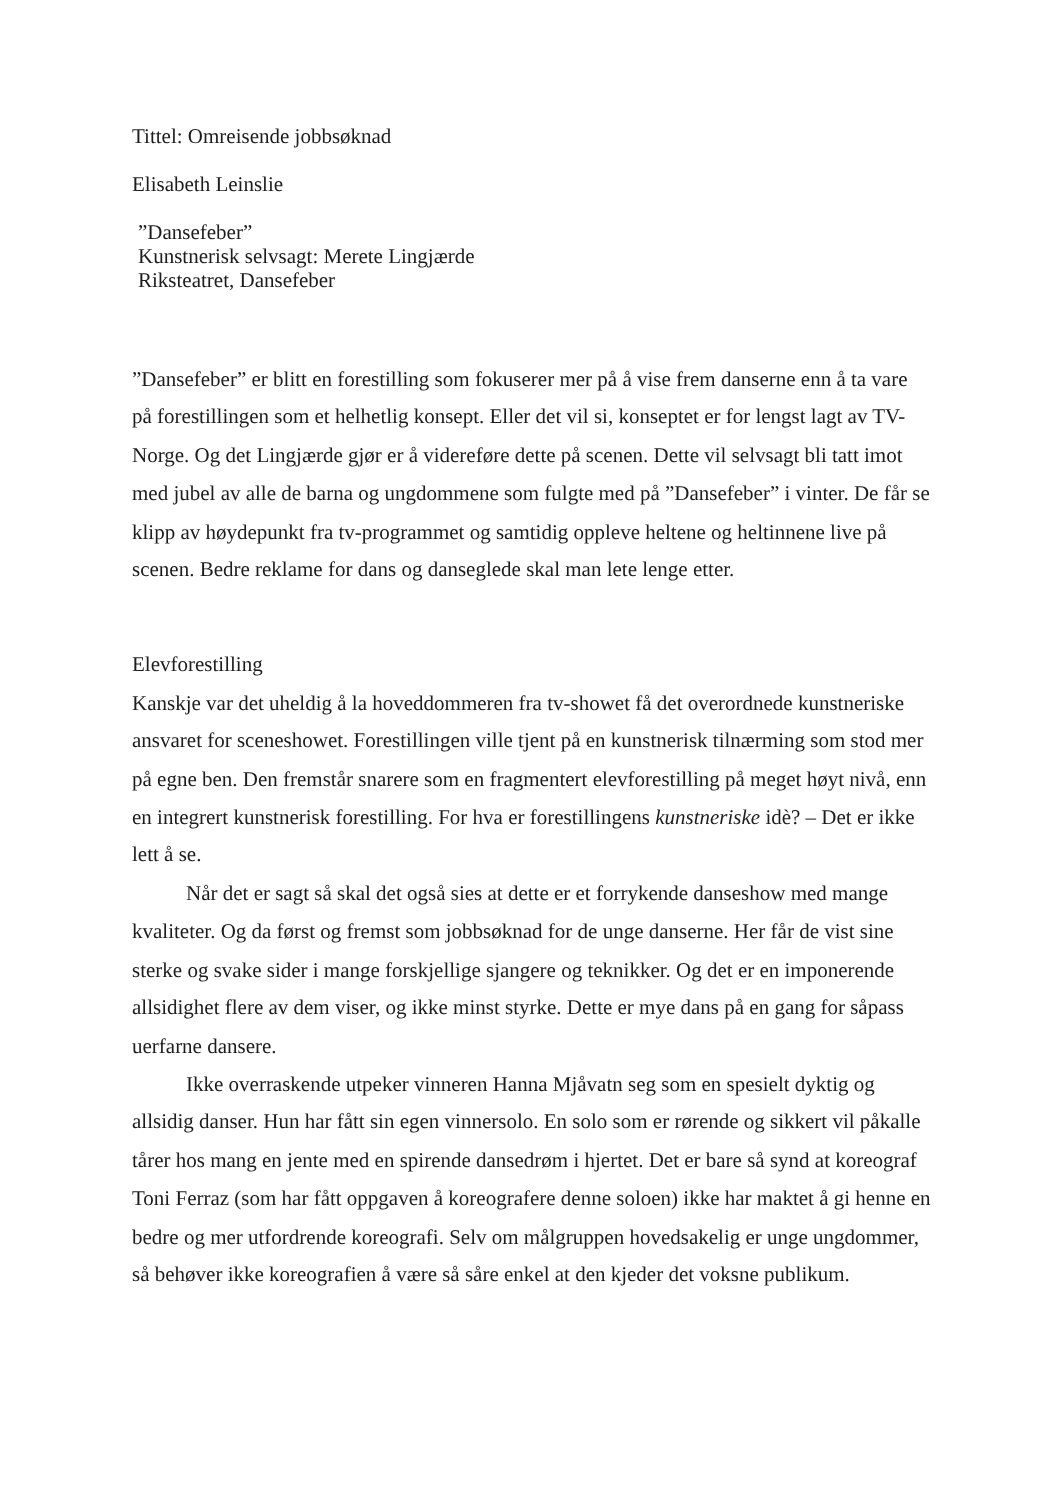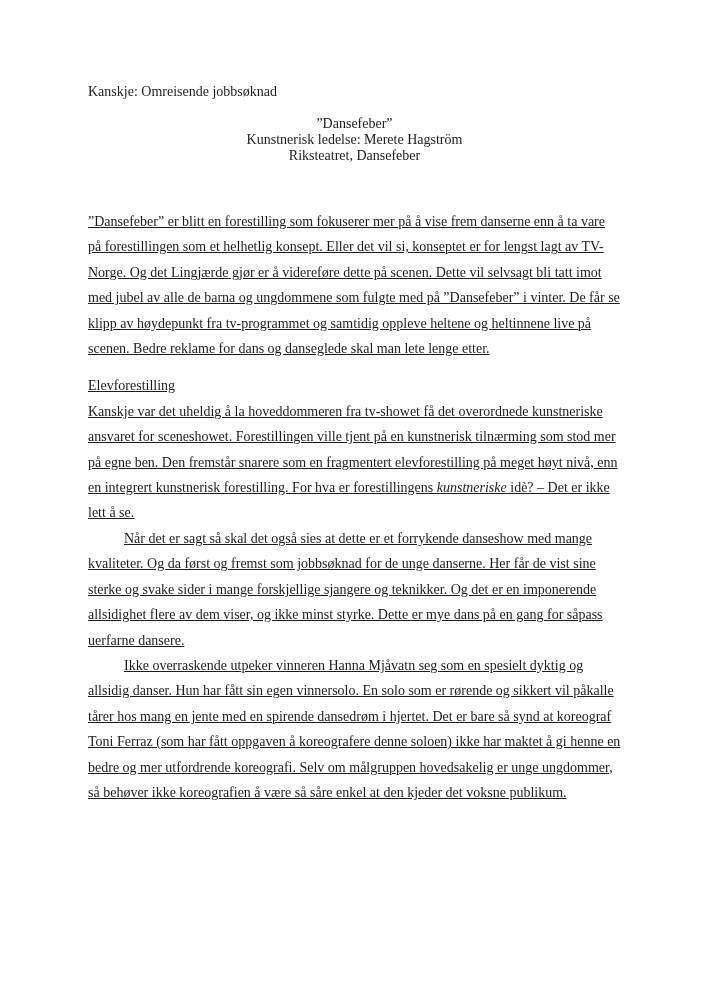--- a/index.html
+++ b/index.html
@@ -18,56 +18,55 @@
     font-size: 14px;
     color: #1c1c1c;
     overflow: hidden;
   }
   .meta-line {
     margin: 0 0 16px 0;
     line-height: 16px;
   }
   .credits-block {
     margin: 4px;
-    text-align: center;
   }
   .credit-line {
     line-height: 16px;
   }
   .body-para {
     margin: 0;
     line-height: 25.4px;
     text-align: left;
-    text-decoration: underline;
   }
   .para-first {
     margin-top: 45px;
   }
   .section-heading {
-    margin-top: 12px;
+    margin-top: 38px;
   }
   .indented {
     text-indent: 36px;
   }
   .italic {
     font-style: italic;
   }
 </style>
 </head>
 <body>
 
 <div class="page">
 
-  <p class="meta-line">Kanskje: Omreisende jobbsøknad</p>
+  <p class="meta-line">Tittel: Omreisende jobbsøknad</p>
 
 
+  <p class="meta-line">Elisabeth Leinslie</p>
 
   <div class="credits-block">
     <div class="credit-line">”Dansefeber”</div>
-    <div class="credit-line">Kunstnerisk ledelse: Merete Hagström</div>
+    <div class="credit-line">Kunstnerisk selvsagt: Merete Lingjærde</div>
     <div class="credit-line">Riksteatret, Dansefeber</div>
   </div>
 
   <p class="body-para para-first">”Dansefeber” er blitt en forestilling som fokuserer mer på å vise frem danserne enn å ta vare på forestillingen som et helhetlig konsept. Eller det vil si, konseptet er for lengst lagt av TV-Norge. Og det Lingjærde gjør er å videreføre dette på scenen. Dette vil selvsagt bli tatt imot med jubel av alle de barna og ungdommene som fulgte med på ”Dansefeber” i vinter. De får se klipp av høydepunkt fra tv-programmet og samtidig oppleve heltene og heltinnene live på scenen. Bedre reklame for dans og danseglede skal man lete lenge etter.</p>
 
   <p class="body-para section-heading">Elevforestilling</p>
 
   <p class="body-para"><span>Kanskje var det uheldig å la hoveddommeren fra tv-showet få det overordnede kunstneriske ansvaret for sceneshowet. Forestillingen ville tjent på en kunstnerisk tilnærming som stod mer på egne ben. Den fremstår snarere som en fragmentert elevforestilling på meget høyt nivå, enn en integrert kunstnerisk forestilling. For hva er forestillingens </span><span class="italic">kunstneriske</span><span> idè? – Det er ikke lett å se.</span></p>
 
   <p class="body-para indented">Når det er sagt så skal det også sies at dette er et forrykende danseshow med mange kvaliteter. Og da først og fremst som jobbsøknad for de unge danserne. Her får de vist sine sterke og svake sider i mange forskjellige sjangere og teknikker. Og det er en imponerende allsidighet flere av dem viser, og ikke minst styrke. Dette er mye dans på en gang for såpass uerfarne dansere.</p>

